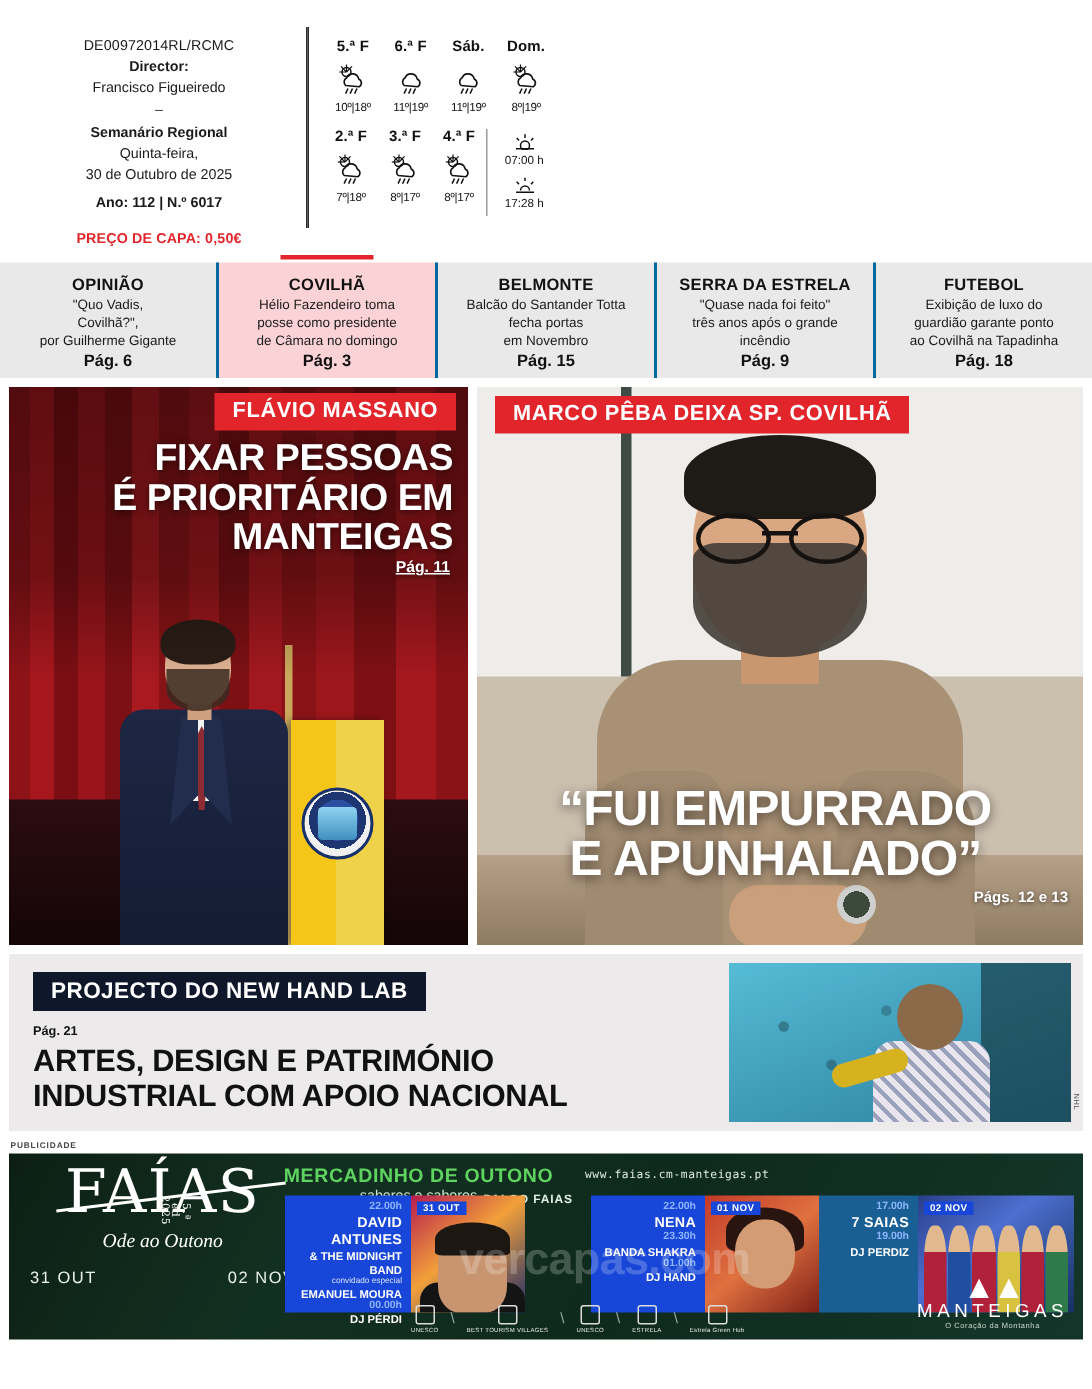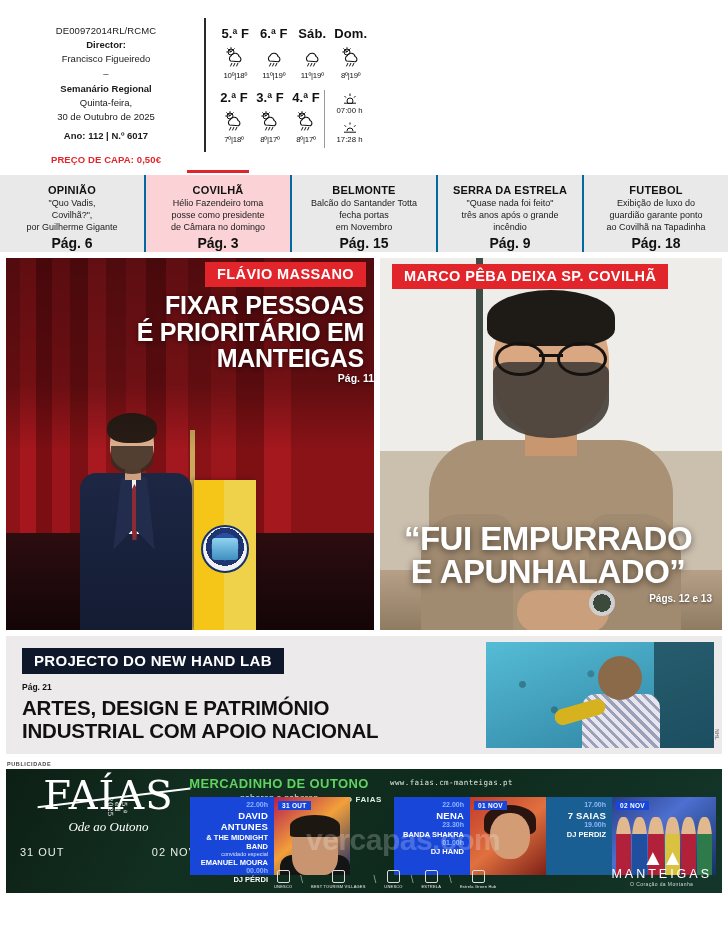--- a/index.html
+++ b/index.html
@@ -43,46 +43,46 @@
   .logo-tag {
     font-family: "Liberation Serif", serif;
     font-style: italic; font-size: 13px; color: #222;
     margin-top: 13px; letter-spacing: .2px;
   }
 
   
   .weather { width: 168px; padding: 14px 4px 0 10px; }
   .wx-grid { display: flex; }
   .wx-col { flex: 1; text-align: center; }
-  .wx-day { font-size: 13px; font-weight: bold; color: #111; letter-spacing: .1px; }
+  .wx-day { font-size: 10px; font-weight: bold; color: #111; letter-spacing: .1px; }
   .wx-ico { height: 26px; display: flex; align-items: center; justify-content: center; margin: 3px 0 1px; }
   .wx-temp { font-size: 7.8px; color: #111; letter-spacing: -.2px; }
   .wx-row2 { display: flex; margin-top: 10px; }
   .wx-sun { width: 46px; text-align: center; border-left: 1px solid #999; padding-left: 4px; }
   .wx-sun-item { margin-bottom: 4px; }
   .wx-sun-item .t { font-size: 7.8px; color: #111; }
   .wx-sun-ico { height: 16px; display:flex; align-items:center; justify-content:center; }
 
   
   .teasers { display: flex; height: 78px; margin-top: 4px; border-top: 1px solid #fff; }
   .teaser {
     flex: 1; background: #e9e9e9; text-align: center;
     padding: 9px 6px 0; position: relative;
   }
   .teaser.hl { background: #fbd3d6; }
   .teaser + .teaser { border-left: 2px solid #0369a1; }
   .teaser .cat { font-size: 11px; font-weight: bold; color: #111; letter-spacing: .2px; }
   .teaser .txt { font-size: 9px; color: #1a1a1a; line-height: 1.32; margin-top: 2px; }
-  .teaser .pg { font-size: 14px; font-weight: bold; color: #111; margin-top: 1px; text-align: center; }
+  .teaser .pg { font-size: 11px; font-weight: bold; color: #111; margin-top: 1px; text-align: center; }
   .redmark { position: absolute; left: 50%; transform: translateX(-50%); top: -5px; width: 62px; height: 3px; background: #e2242b; }
 
   
   .hero { display: flex; gap: 6px; padding: 6px 6px 0; height: 378px; }
 
-  .hero-left { position: relative; width: 368px; overflow: hidden; background: #7d0f14; }
+  .hero-left { position: relative; width: 306px; overflow: hidden; background: #7d0f14; }
   .curtain { position: absolute; inset: 0;
     background:
       linear-gradient(90deg,#8d1318 0 14px,#a5171d 14px 30px,#7a0e13 30px 46px,#99151b 46px 64px,
       #7d1014 64px 82px,#a81a20 82px 100px,#881317 100px 120px,#9e171d 120px 140px,#7c1014 140px 160px,
       #a3181e 160px 182px,#8a1317 182px 205px,#9c171c 205px 230px,#7e1014 230px 258px,#a5181e 258px 285px,#8a1317 285px 306px);
   }
   .curtain-dark { position: absolute; inset: 0; background: linear-gradient(180deg, rgba(0,0,0,.42) 0%, rgba(0,0,0,.30) 34%, rgba(0,0,0,0) 52%); }
 
   .stage-floor { position:absolute; left:0; right:0; bottom:0; height:26%;
     background: linear-gradient(180deg,#2c0d10,#140507); }
@@ -115,22 +115,23 @@
      clip-path: polygon(0 0, 46% 6%, 78% 100%, 0 74%); }
   .kicker-red { background: #e2242b; color: #fff; font-weight: bold; font-size: 14.5px;
     letter-spacing: .4px; padding: 4px 12px 5px; display: inline-block; }
   .hero-left .kicker-wrap { position:absolute; top:4px; right:8px; }
   .hero-left h2 {
     position: absolute; top: 34px; right: 10px; left: 24px; text-align: right;
     color: #fff; font-size: 25px; font-weight: bold; line-height: 1.06; letter-spacing: -.3px;
     text-shadow: 0 1px 5px rgba(0,0,0,.55);
   }
   .hero-left .pg {
-    position: absolute; top: 114px; right: 0; color: #fff; font-weight: bold; font-size: 10.5px;
+    position: absolute; top: 114px; right: 12px; color: #fff; font-weight: bold; font-size: 10.5px;
     text-shadow: 0 1px 3px rgba(0,0,0,.6);
+    text-decoration: underline;
   }
 
   .hero-right { position: relative; flex: 1; overflow: hidden; background: #cfcac3; }
   .hr-bg { position:absolute; inset:0; background: linear-gradient(180deg,#e9e6e1 0 46%, #cbbfae 46% 100%); }
   .hr-wall { position:absolute; left:0; right:0; top:0; height:52%; background:#efede9; }
   .hr-table { position:absolute; left:0; right:0; bottom:0; height:16%; background: linear-gradient(180deg,#b6a188,#8f7a62); }
   .hr-door { position:absolute; left:96px; top:0; width:7px; height:52%; background:#3f4b45; }
   .portrait { position:absolute; left:50%; transform:translateX(-50%); bottom:0; width:260px; height:340px; }
   .portrait .head { position:absolute; left:72px; top:8px; width:116px; height:136px; border-radius:46% 46% 42% 42%; background:#d9a882; }
   .portrait .hair { position:absolute; left:66px; top:0px; width:128px; height:56px; border-radius:50% 50% 30% 30%; background:#1e1a16; }

